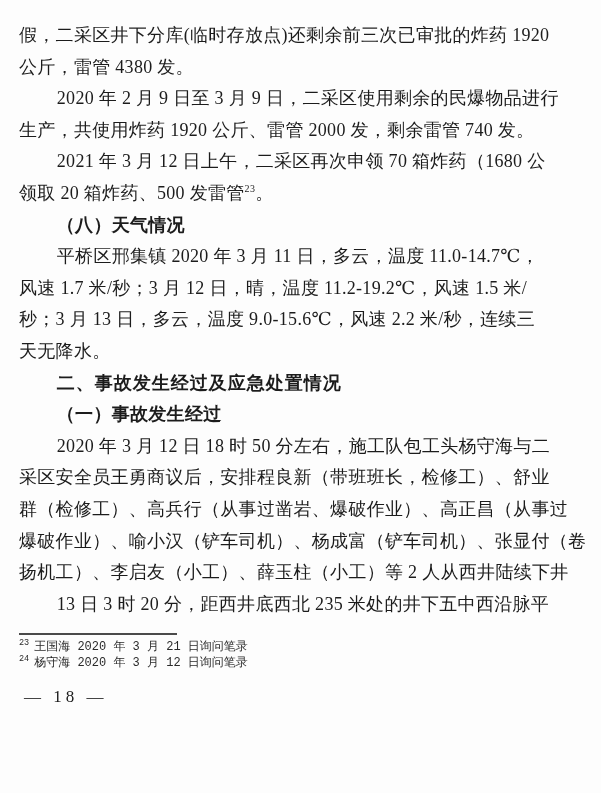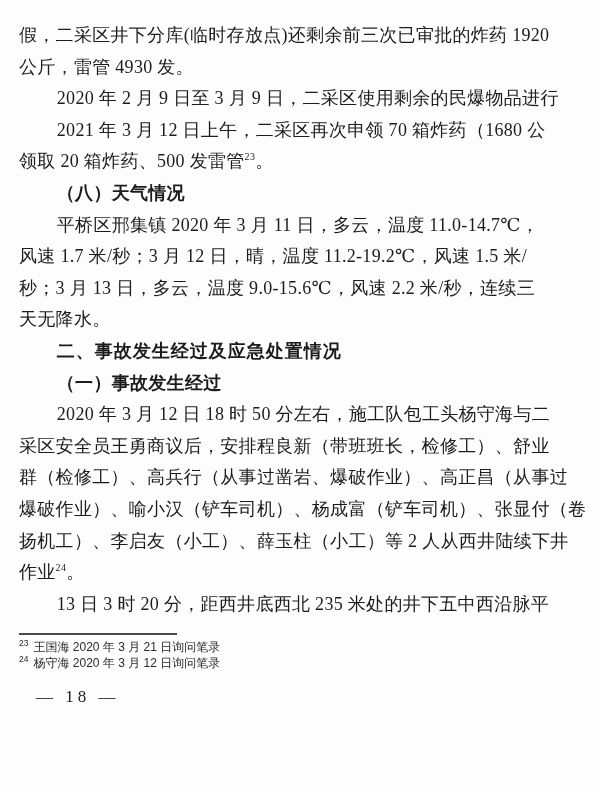--- a/index.html
+++ b/index.html
@@ -53,64 +53,62 @@
     width: 158px;
     border: none;
     border-top: 2px solid #4a4a4a;
     margin: 0 0 5px 0;
   }
   .footnote-line {
     font-size: 12px;
     line-height: 15.5px;
     white-space: nowrap;
     color: #2a2a2a;
-    font-family: Liberation Sans, sans-serif;
+    font-family: Liberation Mono, monospace;
   }
   .footnote-line sup {
     font-size: 8.5px;
     vertical-align: super;
     line-height: 0;
     margin-right: 5px;
   }
   .page-number {
     margin-top: 16px;
-    padding-left: 36px;
+    padding-left: 24px;
     font-size: 17px;
     letter-spacing: 4px;
     color: #1c1c1c;
   }
 </style>
 </head>
 <body>
 
 <div class="page">
   <div class="content">
 
     <div class="line">假，二采区井下分库(临时存放点)还剩余前三次已审批的炸药 1920</div>
-    <div class="line">公斤，雷管 4930 发。</div>
+    <div class="line">公斤，雷管 4380 发。</div>
     <div class="line indent">2020 年 2 月 9 日至 3 月 9 日，二采区使用剩余的民爆物品进行</div>
+    <div class="line">生产，共使用炸药 1920 公斤、雷管 2000 发，剩余雷管 740 发。</div>
     <div class="line indent">2021 年 3 月 12 日上午，二采区再次申领 70 箱炸药（1680 公</div>
     <div class="line">
       <span>领取 20 箱炸药、500 发雷管</span><sup>23</sup><span>。</span>
     </div>
     <div class="line indent head-sub">（八）天气情况</div>
     <div class="line indent">平桥区邢集镇 2020 年 3 月 11 日，多云，温度 11.0-14.7℃，</div>
     <div class="line">风速 1.7 米/秒；3 月 12 日，晴，温度 11.2-19.2℃，风速 1.5 米/</div>
     <div class="line">秒；3 月 13 日，多云，温度 9.0-15.6℃，风速 2.2 米/秒，连续三</div>
     <div class="line">天无降水。</div>
     <div class="line indent head-major">二、事故发生经过及应急处置情况</div>
     <div class="line indent head-sub">（一）事故发生经过</div>
     <div class="line indent">2020 年 3 月 12 日 18 时 50 分左右，施工队包工头杨守海与二</div>
     <div class="line">采区安全员王勇商议后，安排程良新（带班班长，检修工）、舒业</div>
     <div class="line">群（检修工）、高兵行（从事过凿岩、爆破作业）、高正昌（从事过</div>
     <div class="line">爆破作业）、喻小汉（铲车司机）、杨成富（铲车司机）、张显付（卷</div>
     <div class="line">扬机工）、李启友（小工）、薛玉柱（小工）等 2 人从西井陆续下井</div>
-    <div class="line">
-      <span>作业</span><sup>24</sup><span>。</span>
-    </div>
     <div class="line indent">13 日 3 时 20 分，距西井底西北 235 米处的井下五中西沿脉平</div>
 
   </div>
 
   <div class="footnote-area">
     <hr class="footnote-rule">
     <div class="footnote-line">
       <sup>23</sup><span>王国海 2020 年 3 月 21 日询问笔录</span>
     </div>
     <div class="footnote-line">

